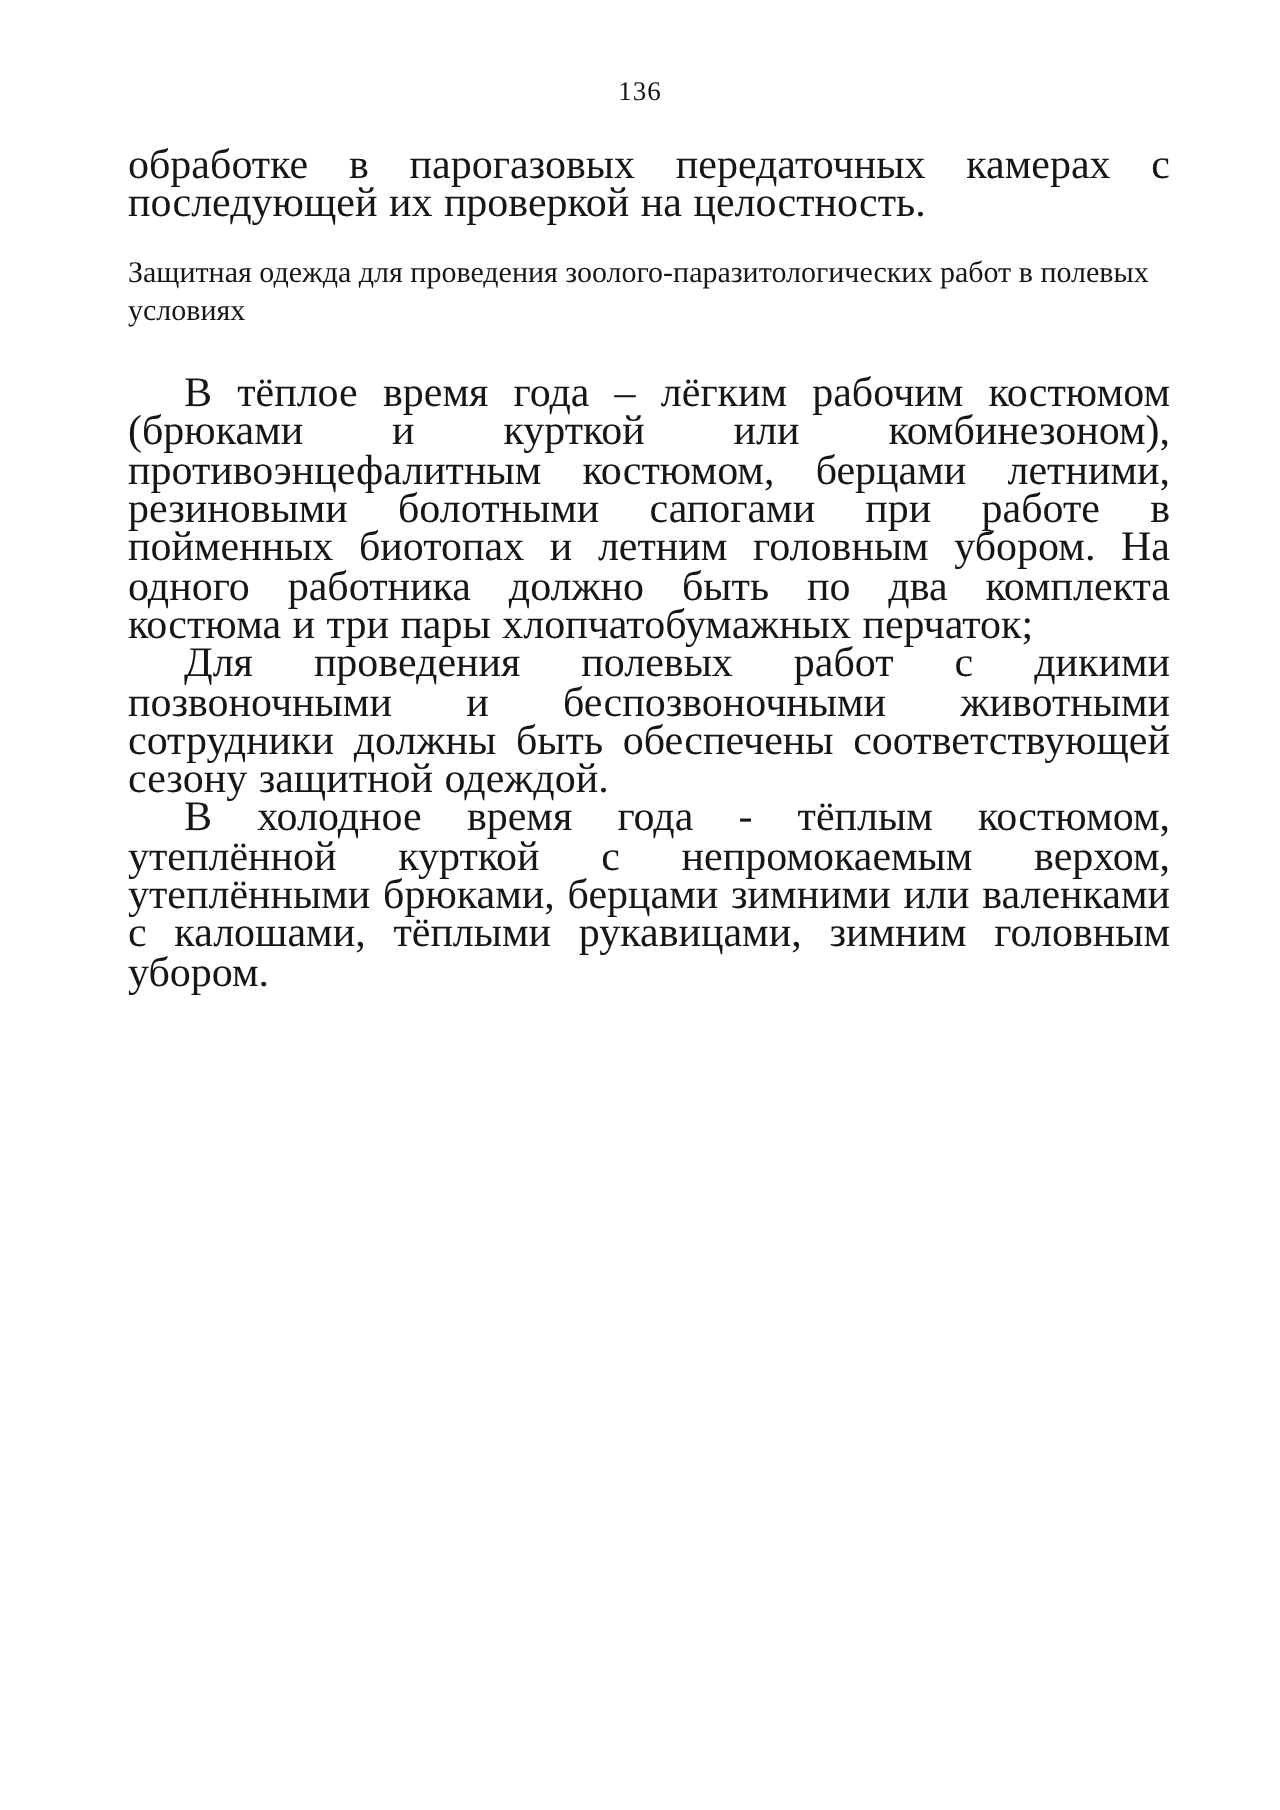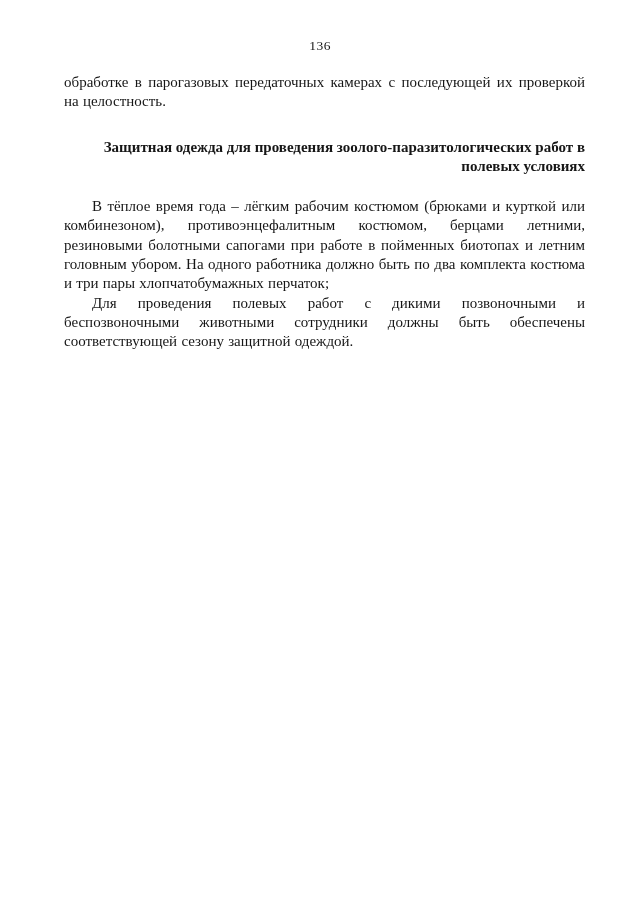--- a/index.html
+++ b/index.html
@@ -22,48 +22,49 @@
     text-align: center;
     font-size: 13.5px;
     line-height: 14px;
     letter-spacing: 0.5px;
   }
   .content {
     margin: 0 55px 0 64px; 
   }
   .para {
     margin: 0;
-    font-size: 15px;
+    font-size: 21px;
     line-height: 19.3px;
     text-align: justify;
     text-indent: 28px;
     word-spacing: 0.5px;
   }
   .para.continuation {
     text-indent: 0;
     margin-top: 20px;
   }
   .heading {
-    margin: 26px 0 21px 0;
+    margin: 16px 0 21px 0;
     font-size: 15px;
     line-height: 19.3px;
-    font-weight: bold;
-    text-align: right;
+    font-weight: normal;
+    text-align: left;
   }
 </style>
 </head>
 <body>
 
 <div class="page">
   <div class="page-number">136</div>
 
   <div class="content">
     <p class="para continuation">обработке в парогазовых передаточных камерах с последующей их проверкой на целостность.</p>
 
     <h2 class="heading">Защитная одежда для проведения зоолого-паразитологических работ в полевых условиях</h2>
 
     <p class="para">В тёплое время года – лёгким рабочим костюмом (брюками и курткой или комбинезоном), противоэнцефалитным костюмом, берцами летними, резиновыми болотными сапогами при работе в пойменных биотопах и летним головным убором. На одного работника должно быть по два комплекта костюма и три пары хлопчатобумажных перчаток;</p>
 
     <p class="para">Для проведения полевых работ с дикими позвоночными и беспозвоночными животными сотрудники должны быть обеспечены соответствующей сезону защитной одеждой.</p>
 
+    <p class="para">В холодное время года - тёплым костюмом, утеплённой курткой с непромокаемым верхом, утеплёнными брюками, берцами зимними или валенками с калошами, тёплыми рукавицами, зимним головным убором.</p>
 
   </div>
 </div>
 
 </body></html>

